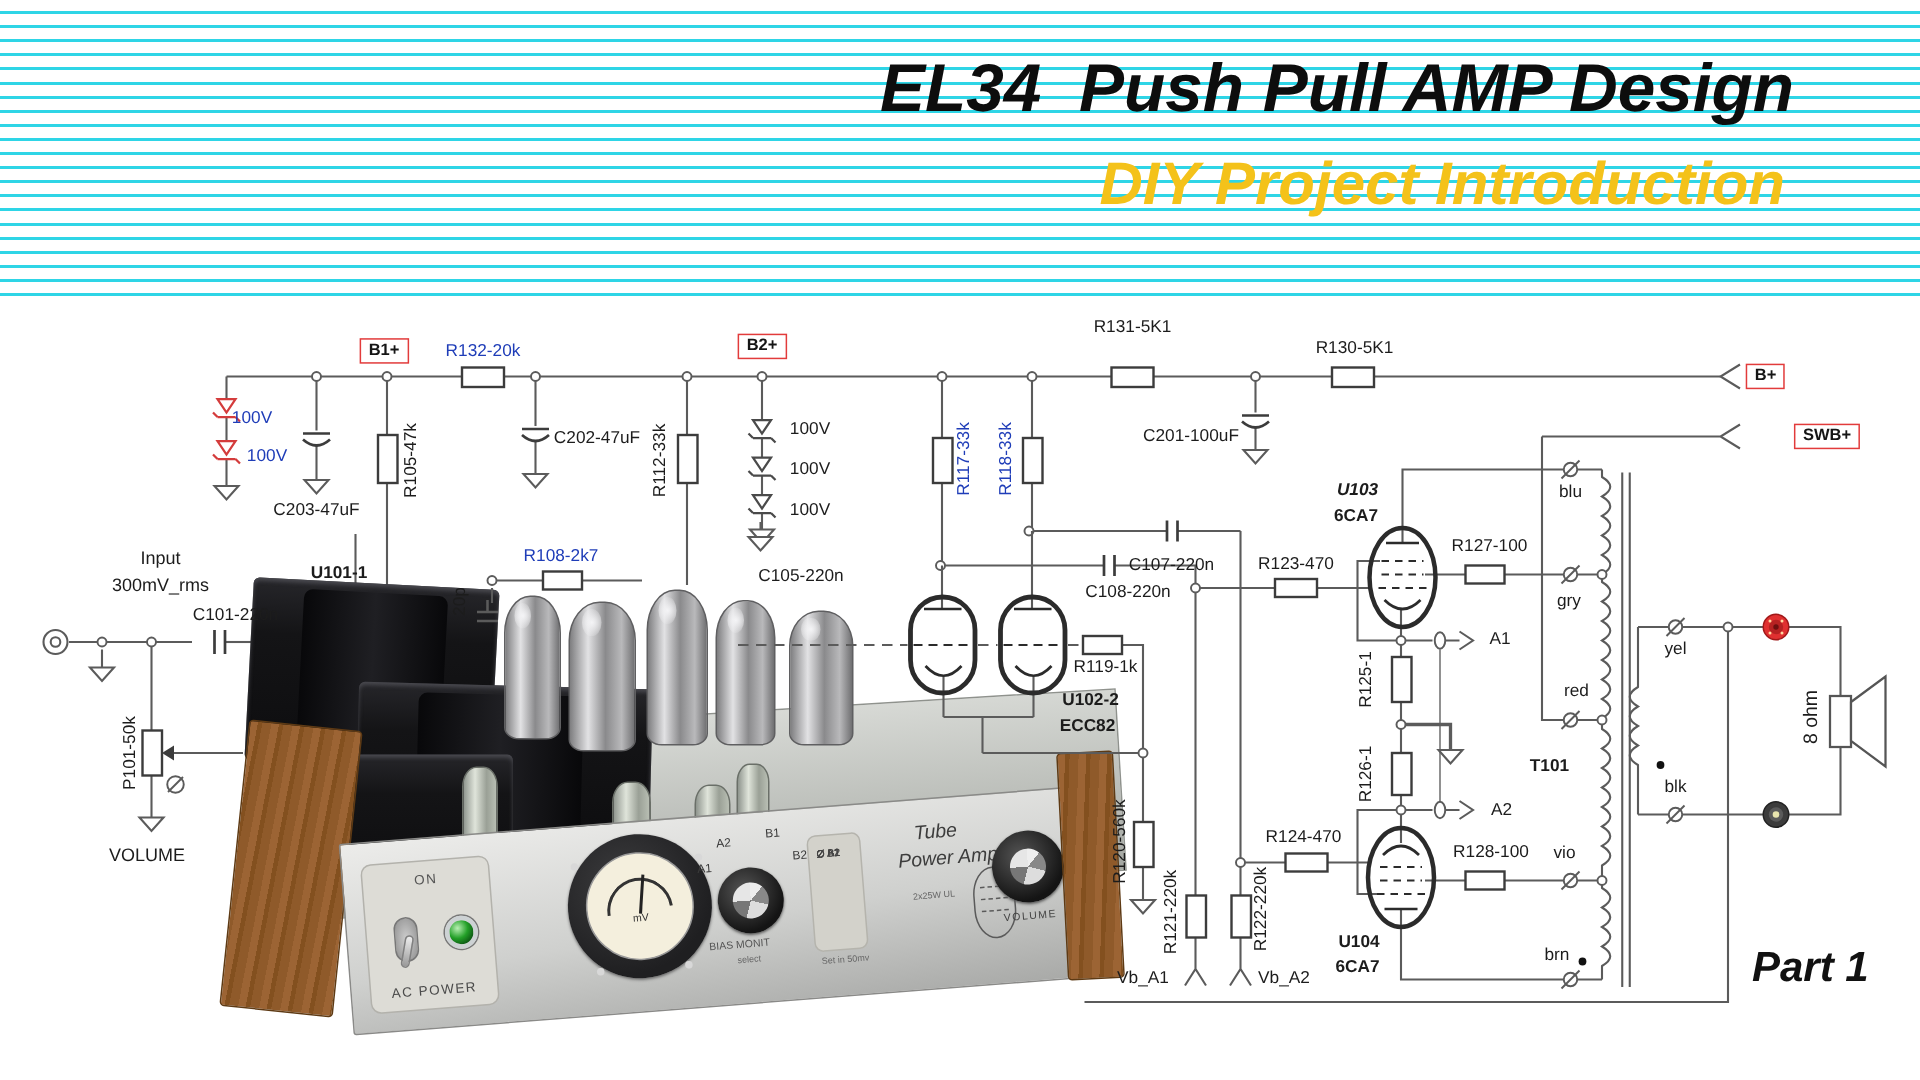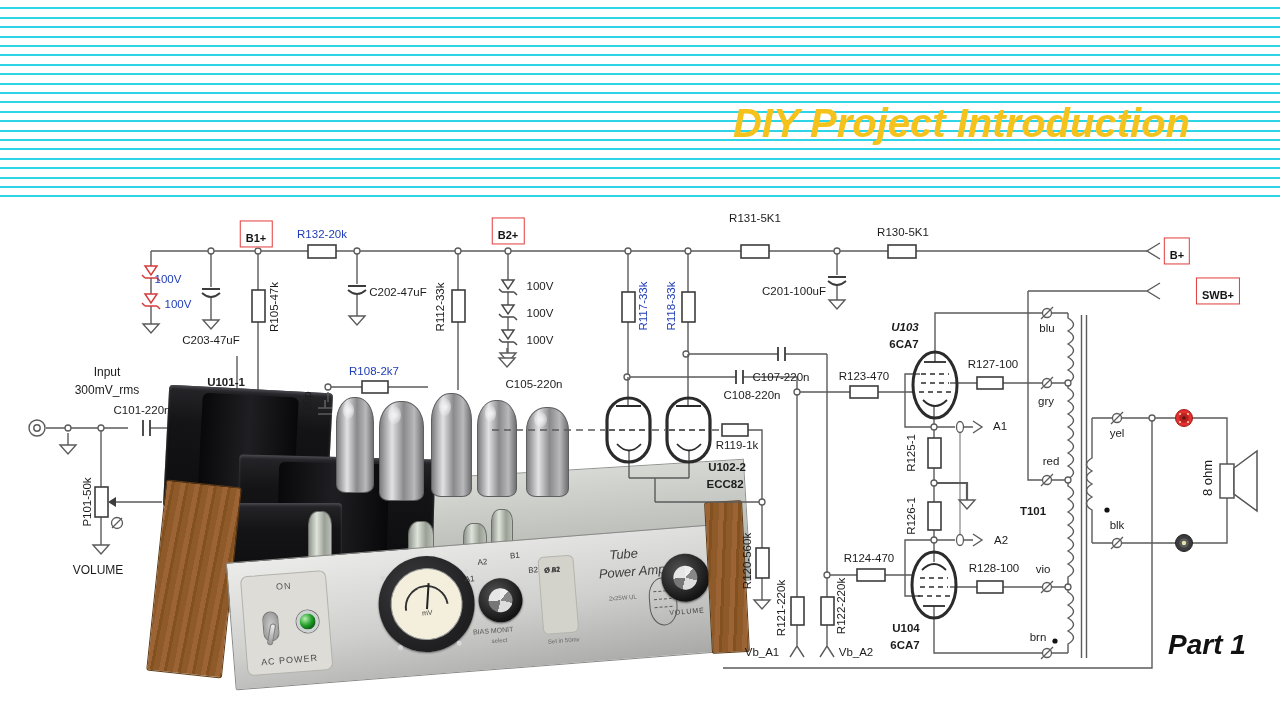--- a/index.html
+++ b/index.html
@@ -13,21 +13,21 @@
   #subtitle{position:absolute;top:101px;right:90px;font-size:40px;font-weight:700;font-style:italic;
     color:#f4c21a;white-space:pre;}
   #part-label{position:absolute;left:1168px;top:629px;font-size:28px;font-weight:700;font-style:italic;color:#111;}
   
   svg.layer{position:absolute;left:0;top:0;pointer-events:none;}
   #under{z-index:1;} #photo{z-index:2;} #over{z-index:3;} #labels{z-index:4;}
   #labels{position:absolute;left:0;top:0;width:1280px;height:720px;}
   .slabel{position:absolute;transform:translate(-50%,-50%);font-size:11.5px;color:#1c1c1c;white-space:nowrap;line-height:1;}
   .slabel.rot{transform:translate(-50%,-50%) rotate(-90deg);}
   .boxlab{position:absolute;transform:translate(-50%,-50%);font-size:11px;font-weight:600;color:#151515;
-    background:#fff;border:1.6px solid #e23b3b;padding:11px 5px 2px 5px;line-height:1.1;white-space:nowrap;}
+    background:#fff;border:1.6px solid #e23b3b;padding:1px 5px 2px 5px;line-height:1.1;white-space:nowrap;}
   
   #photo{position:absolute;left:160px;top:383px;width:592px;height:307px;}
   #photo *{position:absolute;box-sizing:border-box;}
   .deck{left:52px;top:92px;width:536px;height:122px;background:linear-gradient(178deg,#dcdeda,#b6b9b4 70%,#a3a6a1);
     transform:rotate(-3.5deg);border:1px solid #8f928d;}
   .xfmr{background:linear-gradient(180deg,#26262a,#141416 30%,#0d0d0f);border-radius:4px;box-shadow:inset 0 2px 3px #4a4a50;}
   .x1{left:6px;top:6px;width:164px;height:122px;transform:rotate(3deg);}
   .x2{left:78px;top:74px;width:196px;height:106px;transform:rotate(1.5deg);}
   .x3{left:64px;top:120px;width:118px;height:88px;}
   .bell{background:linear-gradient(90deg,#08080a,#1f1f23 50%,#08080a);border-radius:6px;}
@@ -84,20 +84,21 @@
   .vol-knob{left:432px;top:26px;width:48px;height:48px;}
   .vol-kcap{left:444px;top:38px;width:24px;height:24px;}
   .vol-label{left:420px;top:80px;width:70px;text-align:center;font-size:7px;color:#444;letter-spacing:1px;}
 </style>
 </head>
 <body>
 
 <div id="stage">
 
   <div id="stripes"></div>
+  <div id="title">EL34  Push Pull AMP Design</div>
   <div id="subtitle">DIY Project Introduction</div>
 
   <svg id="under" class="layer" width="1280" height="720" viewBox="0 0 1280 720">
     <g stroke="#5b5b5b" stroke-width="1.4" fill="none">
 
       <path d="M151,251 H1147"></path>
 
       <path d="M1160,243 L1147,251 L1160,259"></path>
       <path d="M1028,291 H1147 M1160,283 L1147,291 L1160,299"></path>
       <path d="M1028,291 V480 H1042 M1052,480 H1068"></path>
@@ -485,21 +486,21 @@
       <span class="slabel rot" style="left: 748px; top: 561px; color: rgb(28, 28, 28);">R120-560k</span>
       <span class="slabel rot" style="left: 782px; top: 608px; color: rgb(28, 28, 28);">R121-220k</span>
       <span class="slabel rot" style="left: 842px; top: 606px; color: rgb(28, 28, 28);">R122-220k</span>
       <span class="slabel" style="left: 762px; top: 653px; color: rgb(28, 28, 28);">Vb_A1</span>
       <span class="slabel" style="left: 856px; top: 653px; color: rgb(28, 28, 28);">Vb_A2</span>
       <span class="slabel" style="left: 1117px; top: 434px; color: rgb(28, 28, 28);">yel</span>
       <span class="slabel" style="left: 1117px; top: 526px; color: rgb(28, 28, 28);">blk</span>
       <span class="slabel rot" style="left: 1207px; top: 478px; font-size: 13px; color: rgb(28, 28, 28);">8 ohm</span>
       <span class="slabel" style="left: 107px; top: 372px; font-size: 12px; color: rgb(28, 28, 28);">Input</span>
       <span class="slabel" style="left: 107px; top: 390px; font-size: 12px; color: rgb(28, 28, 28);">300mV_rms</span>
-      <span class="slabel" style="left: 142px; top: 411px; color: rgb(28, 28, 28);">C101-220n</span>
+      <span class="slabel" style="left: 157px; top: 411px; color: rgb(28, 28, 28);">C101-220n</span>
       <span class="slabel rot" style="left: 88px; top: 502px; color: rgb(28, 28, 28);">P101-50k</span>
       <span class="slabel" style="left: 98px; top: 570px; font-size: 12px; color: rgb(28, 28, 28);">VOLUME</span>
       <span class="slabel" style="left: 226px; top: 383px; font-weight: 700; color: rgb(28, 28, 28);">U101-1</span>
       <span class="slabel" style="left: 374px; top: 372px; color: rgb(31, 61, 184);">R108-2k7</span>
       <span class="slabel rot" style="left: 308px; top: 401px; color: rgb(28, 28, 28);">20p</span>
       <span class="boxlab" style="left: 256px; top: 234px; border-color: rgb(226, 59, 59);">B1+</span>
       <span class="boxlab" style="left: 508px; top: 231px; border-color: rgb(226, 59, 59);">B2+</span>
       <span class="boxlab" style="left: 1177px; top: 251px; border-color: rgb(226, 59, 59);">B+</span>
       <span class="boxlab" style="left: 1218px; top: 291px; border-color: rgb(226, 59, 59);">SWB+</span>
     </div>

